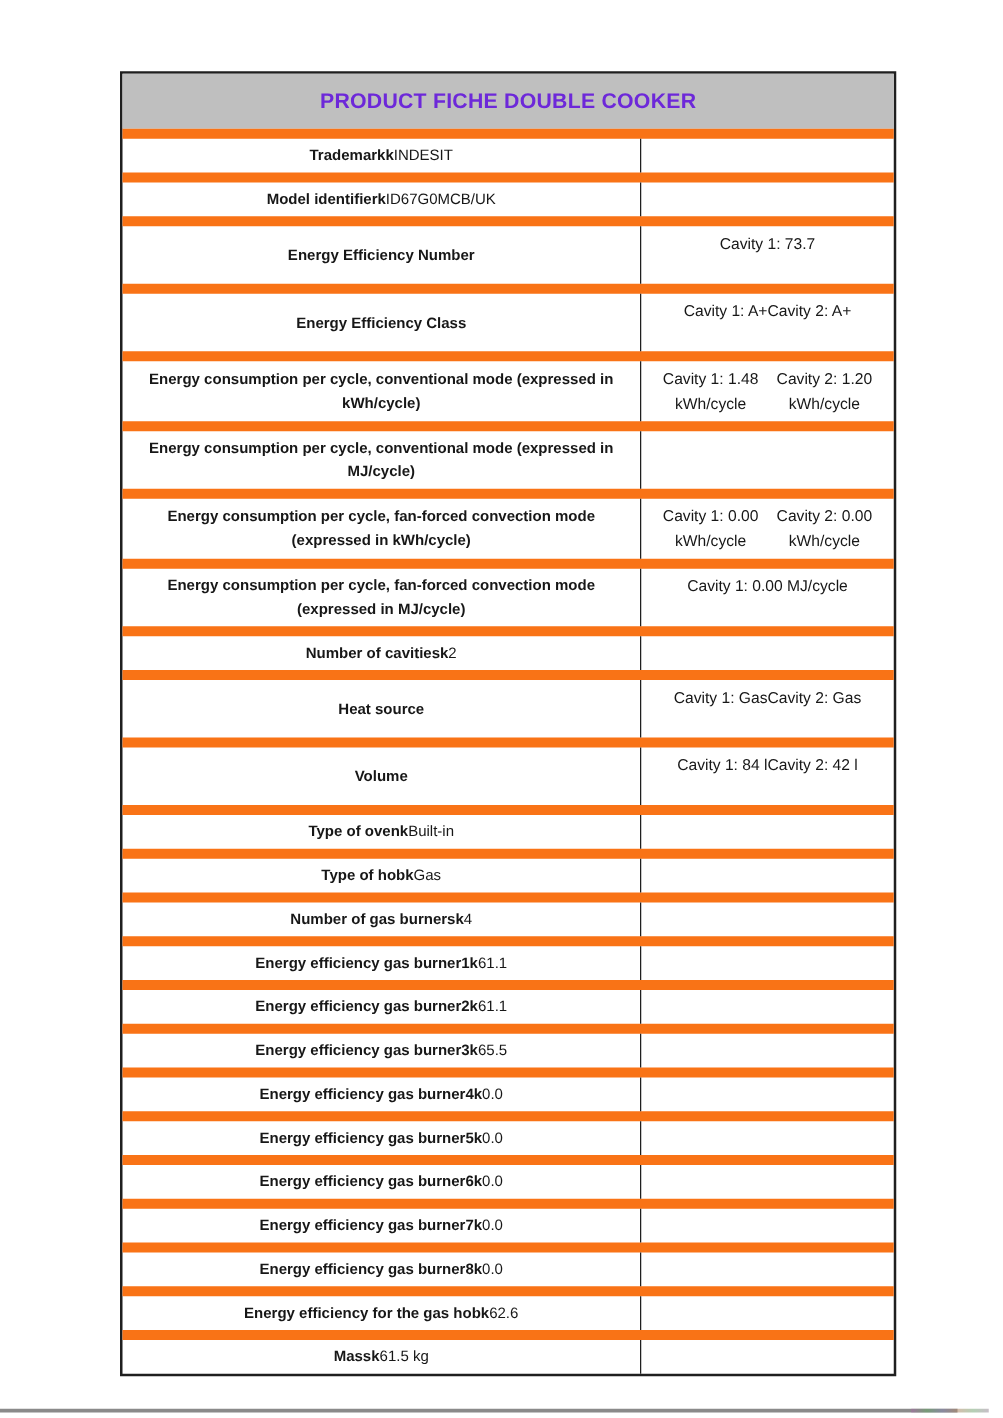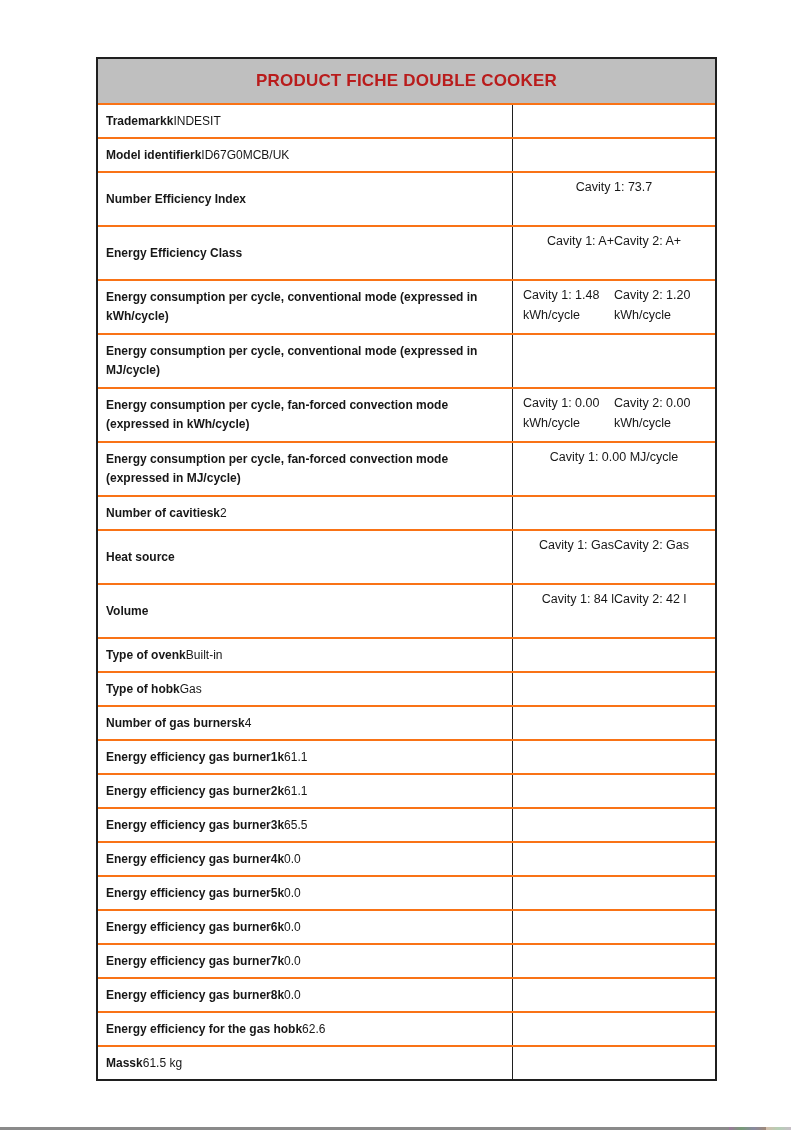--- a/index.html
+++ b/index.html
@@ -9,23 +9,23 @@
     -webkit-font-smoothing:antialiased;
   }
   *{box-sizing:border-box;}
   .doc-table{
     position:absolute;left:96px;top:57px;width:621px;
     border:2px solid #1f1f1f;background:#ffffff;
   }
   .thead{
     background:#bfbfbf;min-height:44px;
     display:flex;align-items:center;justify-content:center;
-    font-weight:bold;font-size:17px;letter-spacing:.2px;color:#b91c1c;
-  }
-  .row{display:flex;border-top:2px solid #f97316;}
+    font-weight:bold;font-size:17px;letter-spacing:.2px;color:#6d28d9;
+  }
+  .row{display:flex;border-top:8px solid #f97316;text-align:center;}
   .row.short{min-height:34px;}
   .row.tall{min-height:54px;}
   .cell-l{
     width:415px;flex:0 0 415px;padding:4px 8px;
     display:flex;flex-direction:column;justify-content:center;
     border-right:1.5px solid #1f1f1f;
     font-size:12px;line-height:19px;
   }
   .cell-r{
     flex:1;padding:4px 10px;
@@ -58,21 +58,21 @@
 
   <div class="row short">
     <div class="cell-l">
         <div><span class="b">Model identifierk</span><span class="r">ID67G0MCB/UK</span></div>
       </div>
     <div class="cell-r"></div>
   </div>
 
   <div class="row tall">
     <div class="cell-l">
-        <div><span class="b">Number Efficiency Index</span><span class="r"></span></div>
+        <div><span class="b">Energy Efficiency Number</span><span class="r"></span></div>
       </div>
     <div class="cell-r">
       <div>Cavity 1: 73.7</div>
     </div>
   </div>
 
   <div class="row tall">
     <div class="cell-l">
         <div><span class="b">Energy Efficiency Class</span><span class="r"></span></div>
       </div>

